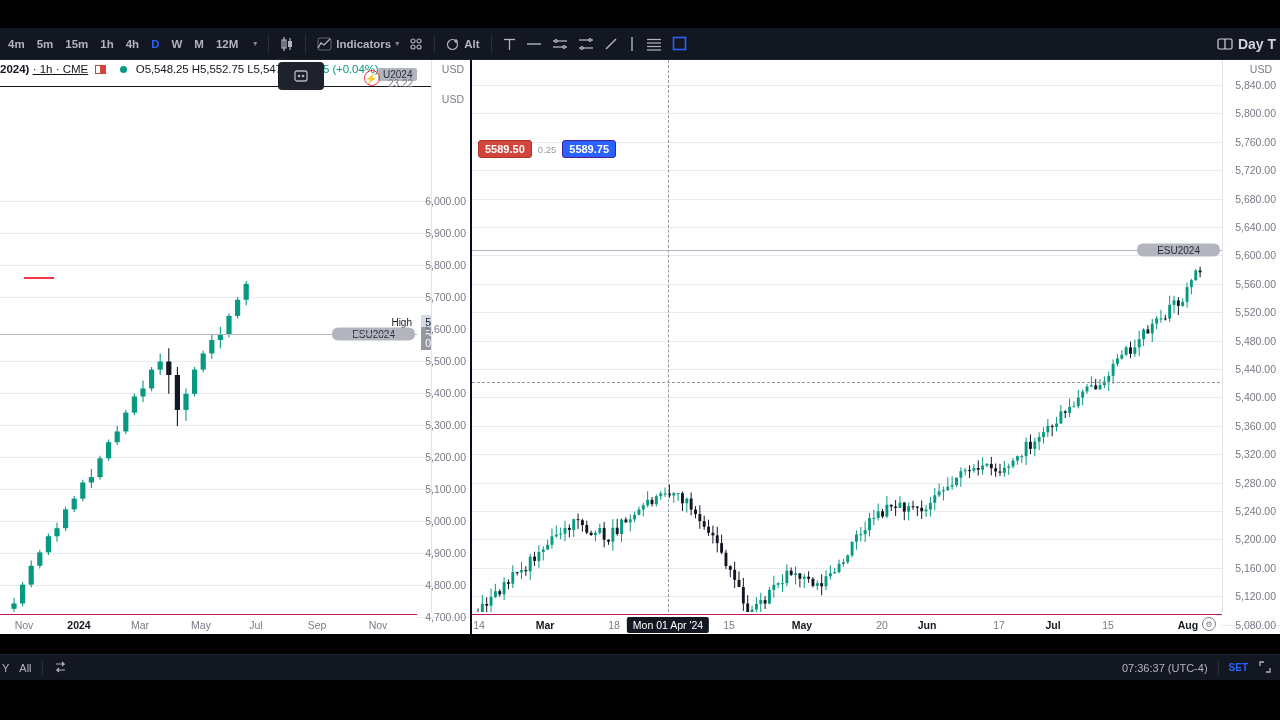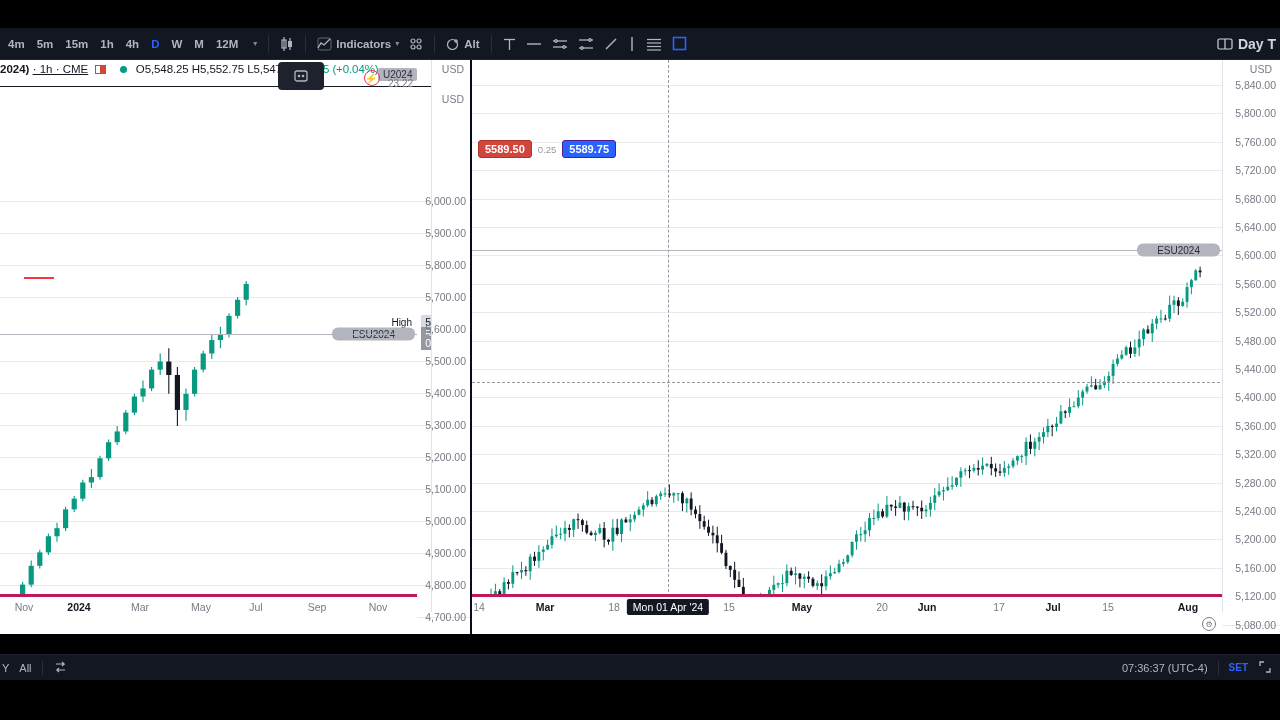--- a/index.html
+++ b/index.html
@@ -65,21 +65,21 @@
   .qask { background:#2962ff; color:#fff; border:1px solid #4c1d95; }
   .qspread { font-size:9.5px; color:#9598a1; }
 
   
   .axis-y { position:absolute; top:0; bottom:22px; background:#fff; }
   #axis-left  { right:0; width:39px; border-left:1px solid #e0e3eb; }
   #axis-right { right:0; width:58px; border-left:1px solid #e0e3eb; }
   .ytick { position:absolute; right:4px; font-size:10.5px; color:#787b86; transform:translateY(-50%); white-space:nowrap; }
 
   
-  .axis-x { position:absolute; left:0; bottom:0; height:40px; background:#fff; border-top:3px solid #be185d; }
+  .axis-x { position:absolute; left:0; bottom:0; height:20px; background:#fff; border-top:1px solid #be185d; }
   .xtick { position:absolute; top:4px; font-size:10.5px; color:#787b86; transform:translateX(-50%); white-space:nowrap; }
   .xtick.b { font-weight:bold; color:#131722; }
   .xtt {
     position:absolute; top:2px; transform:translateX(-50%);
     background:#131722; color:#fff; font-size:10.5px; padding:2px 6px; border-radius:2px; white-space:nowrap;
   }
 
   
   .ptag { position:absolute; right:0; font-size:10.5px; padding:1px 4px; white-space:nowrap; transform:translateY(-50%); }
   .ptag-grey { background:#9598a1; color:#fff; }

